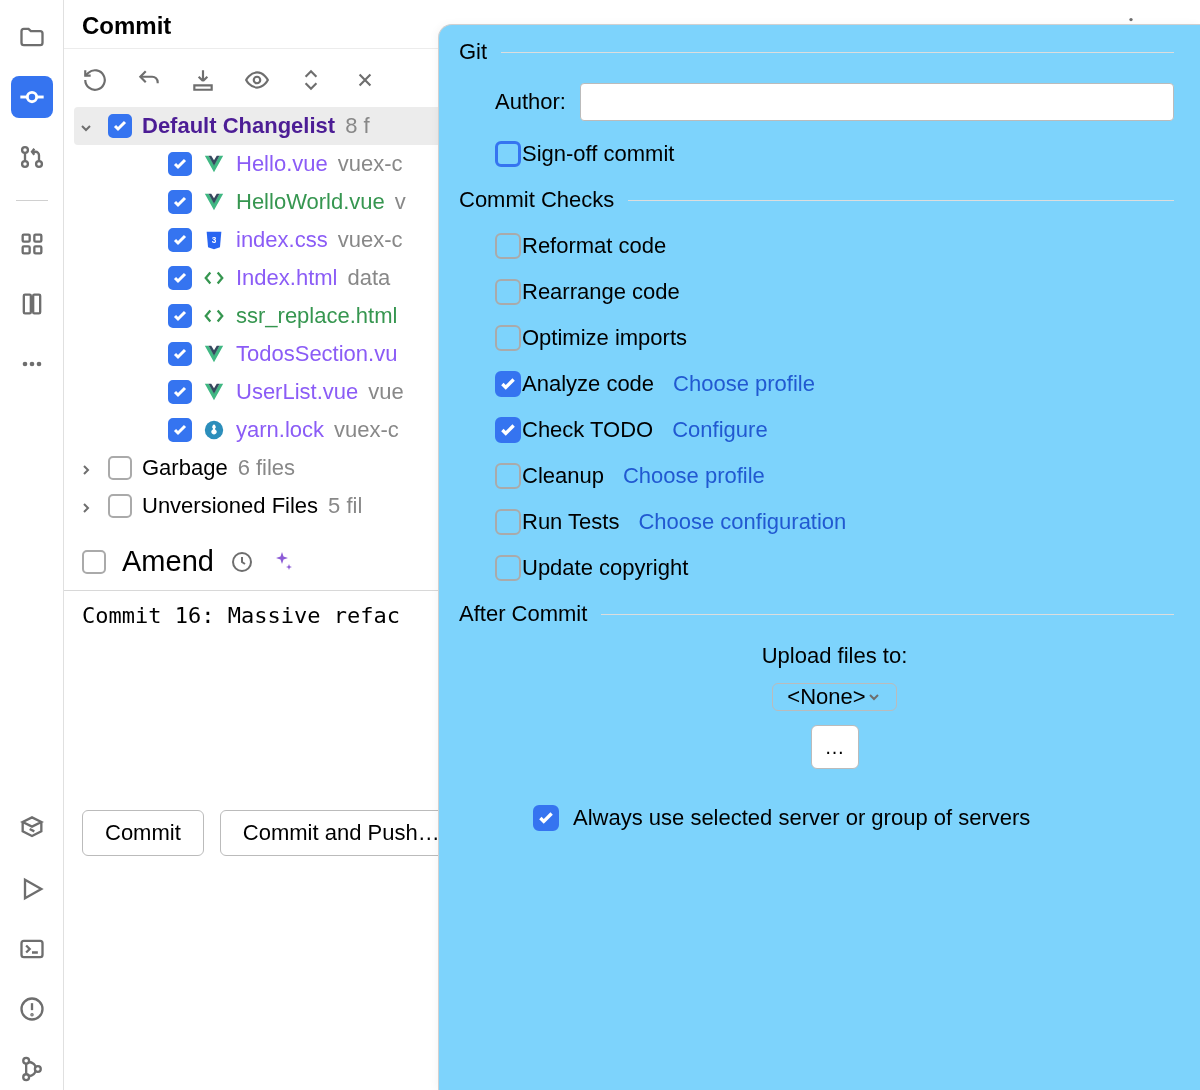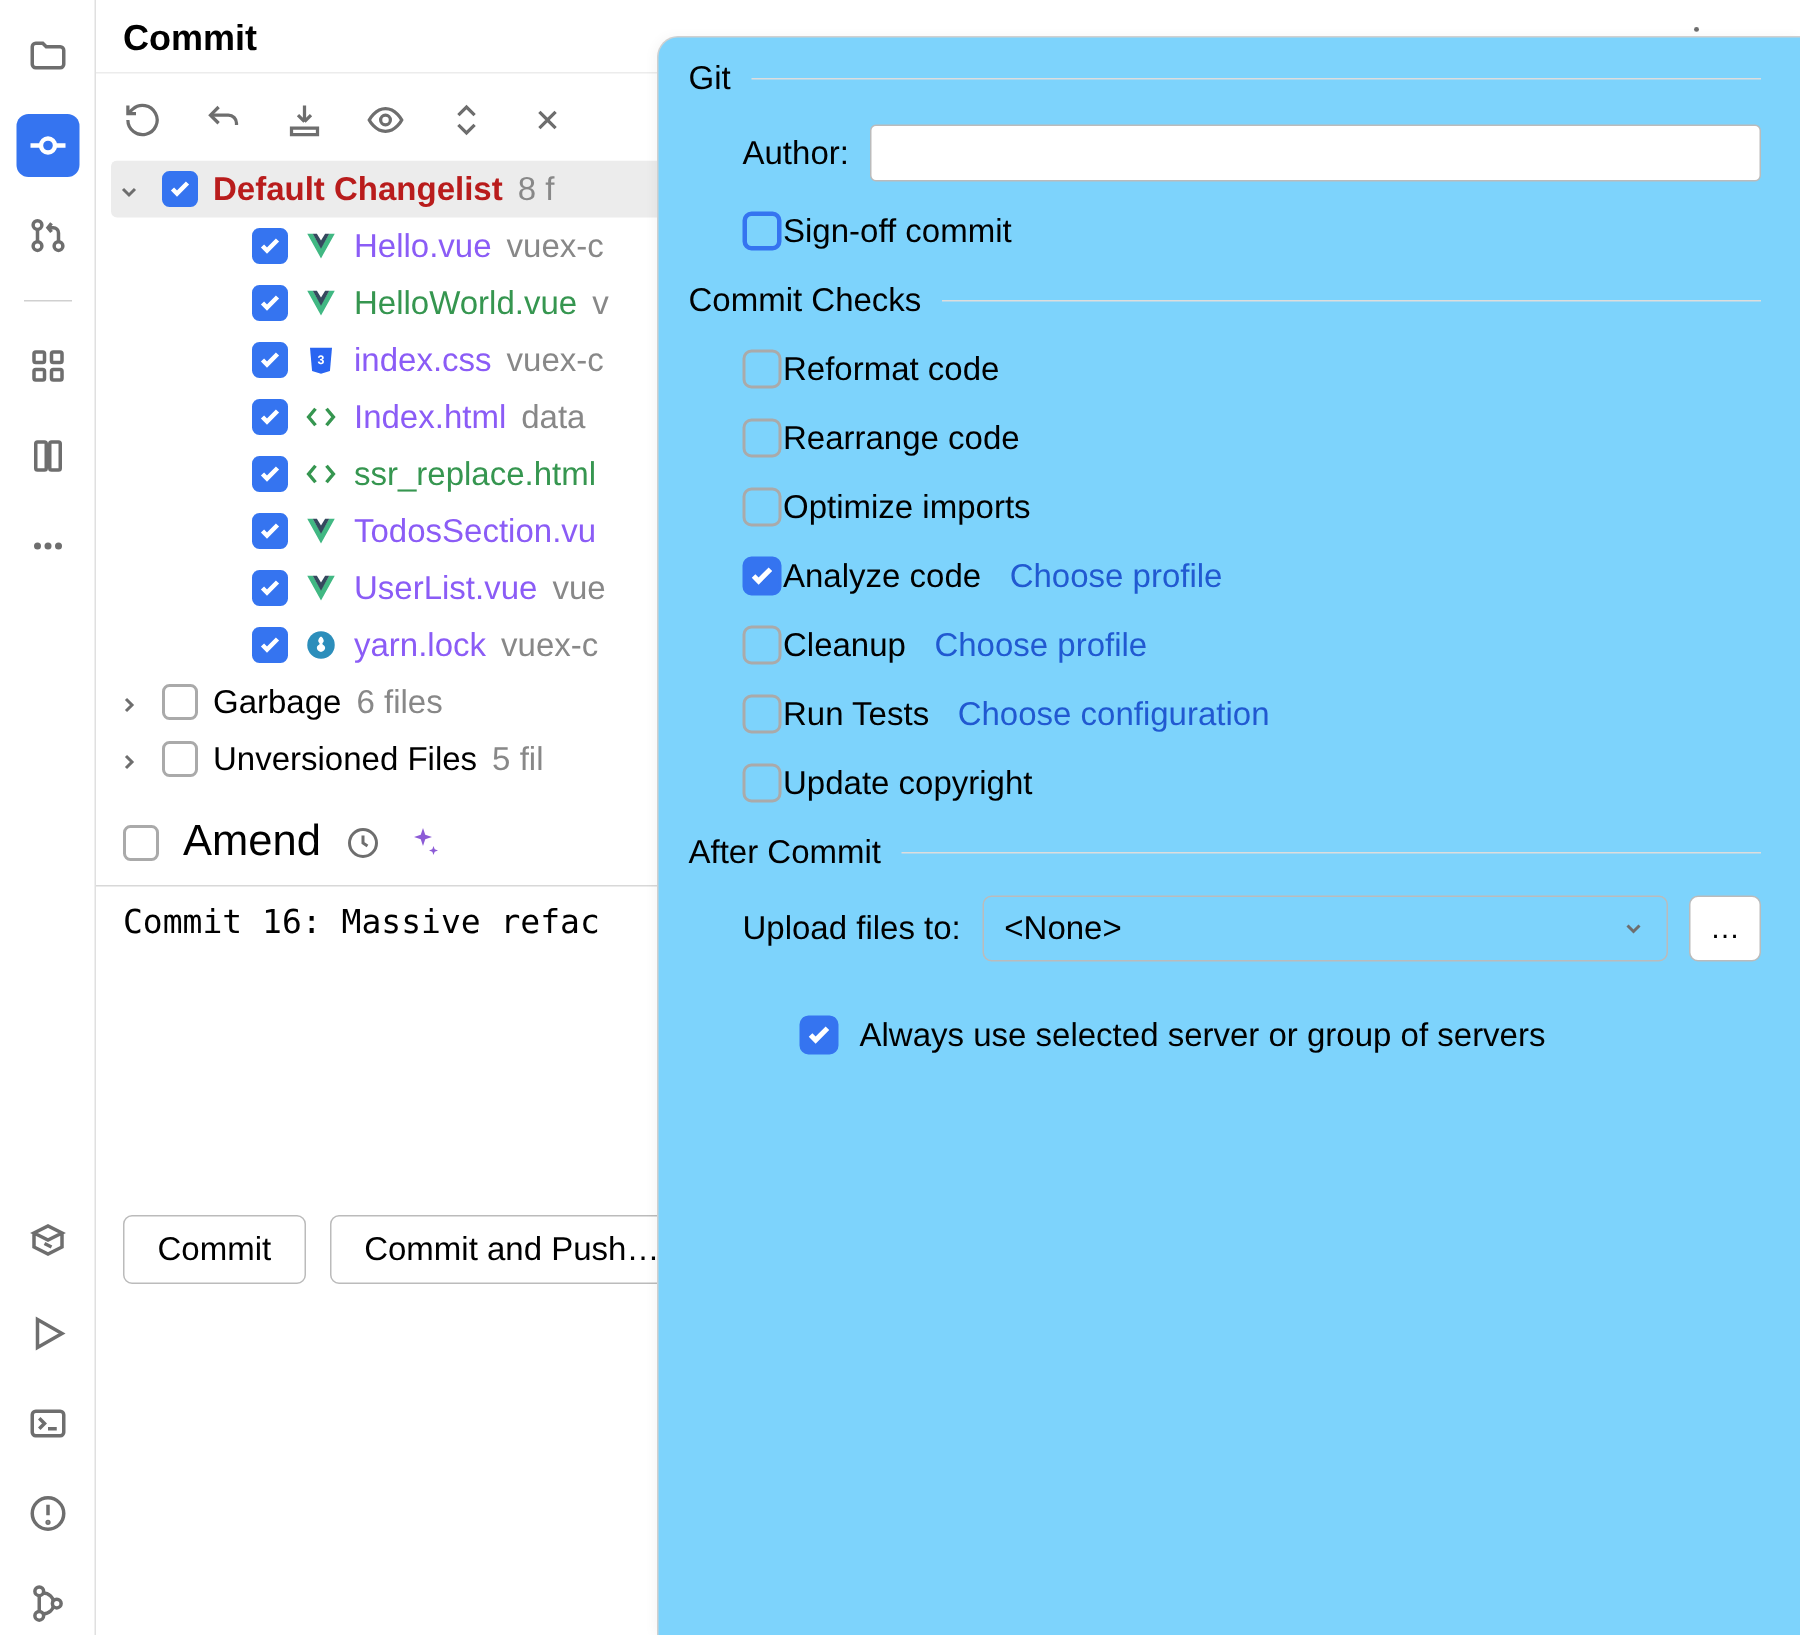--- a/index.html
+++ b/index.html
@@ -35,21 +35,21 @@
     .checkbox.checked { background: #3574f0; }
     .checkbox.unchecked { border-color: #aaa; }
     .checkbox svg { width: 16px; height: 16px; color: #fff; }
     
     .file-icon { width: 24px; height: 24px; flex-shrink: 0; display: flex; align-items: center; justify-content: center; }
     .file-icon svg { width: 22px; height: 22px; }
     
     .file-name { white-space: nowrap; }
     .file-name.blue { color: #8b5cf6; }
     .file-name.green { color: #369650; }
-    .file-name.bold { font-weight: 700; color: #b91c1c; }
+    .file-name.bold { font-weight: 700; color: #4c1d95; }
     .file-count { color: #888; }
     .file-path { color: #888; }
     
     .commit-meta { display: flex; align-items: center; gap: 16px; padding: 20px 18px 8px; }
     .commit-meta-label { font-size: 29px; }
     .commit-meta svg { width: 24px; height: 24px; }
     
     .commit-message { margin: 4px 0 0 0; padding: 12px 18px; border-top: 1px solid #d8d8d8; font-family: "Menlo", "Consolas", monospace; font-size: 22px; height: 220px; white-space: nowrap; overflow: hidden; }
     
     .commit-buttons { display: flex; gap: 16px; padding: 0 18px 18px; align-items: center; }
@@ -67,21 +67,21 @@
     .form-input { flex: 1; border: 1px solid #bbb; border-radius: 4px; height: 38px; padding: 0 10px; font-size: 20px; }
     
     .option-indent { padding-left: 36px; }
     .option-row { display: flex; align-items: flex-start; gap: 1px; margin: 20px 0; }
     .option-row .sq-checkbox { width: 26px; height: 26px; border: 2px solid #aaa; border-radius: 6px; flex-shrink: 0; cursor: pointer; display:flex;align-items:center;justify-content:center; }
     .option-row .sq-checkbox.checked { background: #3574f0; border-color: #3574f0; }
     .option-row .sq-checkbox.blue-outline { border-color: #3574f0; border-width: 3px; }
     .option-row .sq-checkbox svg { width: 18px; height: 18px; color: #fff; }
     .option-link { color: #2159d1; margin-left: 18px; cursor: pointer; }
     
-    .upload-row { display: flex; align-items: center; gap: 14px; margin: 16px 0 12px 36px; }
+    .upload-row { display: flex; align-items: center; gap: 14px; margin: 16px 0 12px 36px; flex-direction: column; }
     .upload-select { flex: 1; border: 1px solid #bbb; border-radius: 6px; height: 44px; display: flex; align-items: center; padding: 0 14px; justify-content: space-between; cursor: pointer; }
     .upload-select svg { width: 16px; height: 16px; color: #6e6e6e; }
     .ellipsis-btn { width: 48px; height: 44px; border: 1px solid #bbb; border-radius: 6px; background: #fff; font-size: 20px; cursor: pointer; }
     
     .always-row { display: flex; gap: 14px; margin-left: 74px; margin-top: 36px; }
     
     .sparkle { color: #8c5bd6; }
   </style>
 </head>
 <body>
@@ -440,20 +440,29 @@
       <div class="option-row">
         <span class="sq-checkbox checked">
             <svg viewBox="0 0 16 16" fill="none" stroke="currentColor" stroke-width="3">
               <path d="M3 8l3 3 7-7"></path>
             </svg>
           </span>
         <span>Analyze code</span>
         <span class="option-link">Choose profile</span>
       </div>
       <div class="option-row">
+        <span class="sq-checkbox checked">
+            <svg viewBox="0 0 16 16" fill="none" stroke="currentColor" stroke-width="3">
+              <path d="M3 8l3 3 7-7"></path>
+            </svg>
+          </span>
+        <span>Check TODO</span>
+        <span class="option-link">Configure</span>
+      </div>
+      <div class="option-row">
         <span class="sq-checkbox"></span>
         <span>Cleanup</span>
         <span class="option-link">Choose profile</span>
       </div>
       <div class="option-row">
         <span class="sq-checkbox"></span>
         <span>Run Tests</span>
         <span class="option-link">Choose configuration</span>
       </div>
       <div class="option-row">

